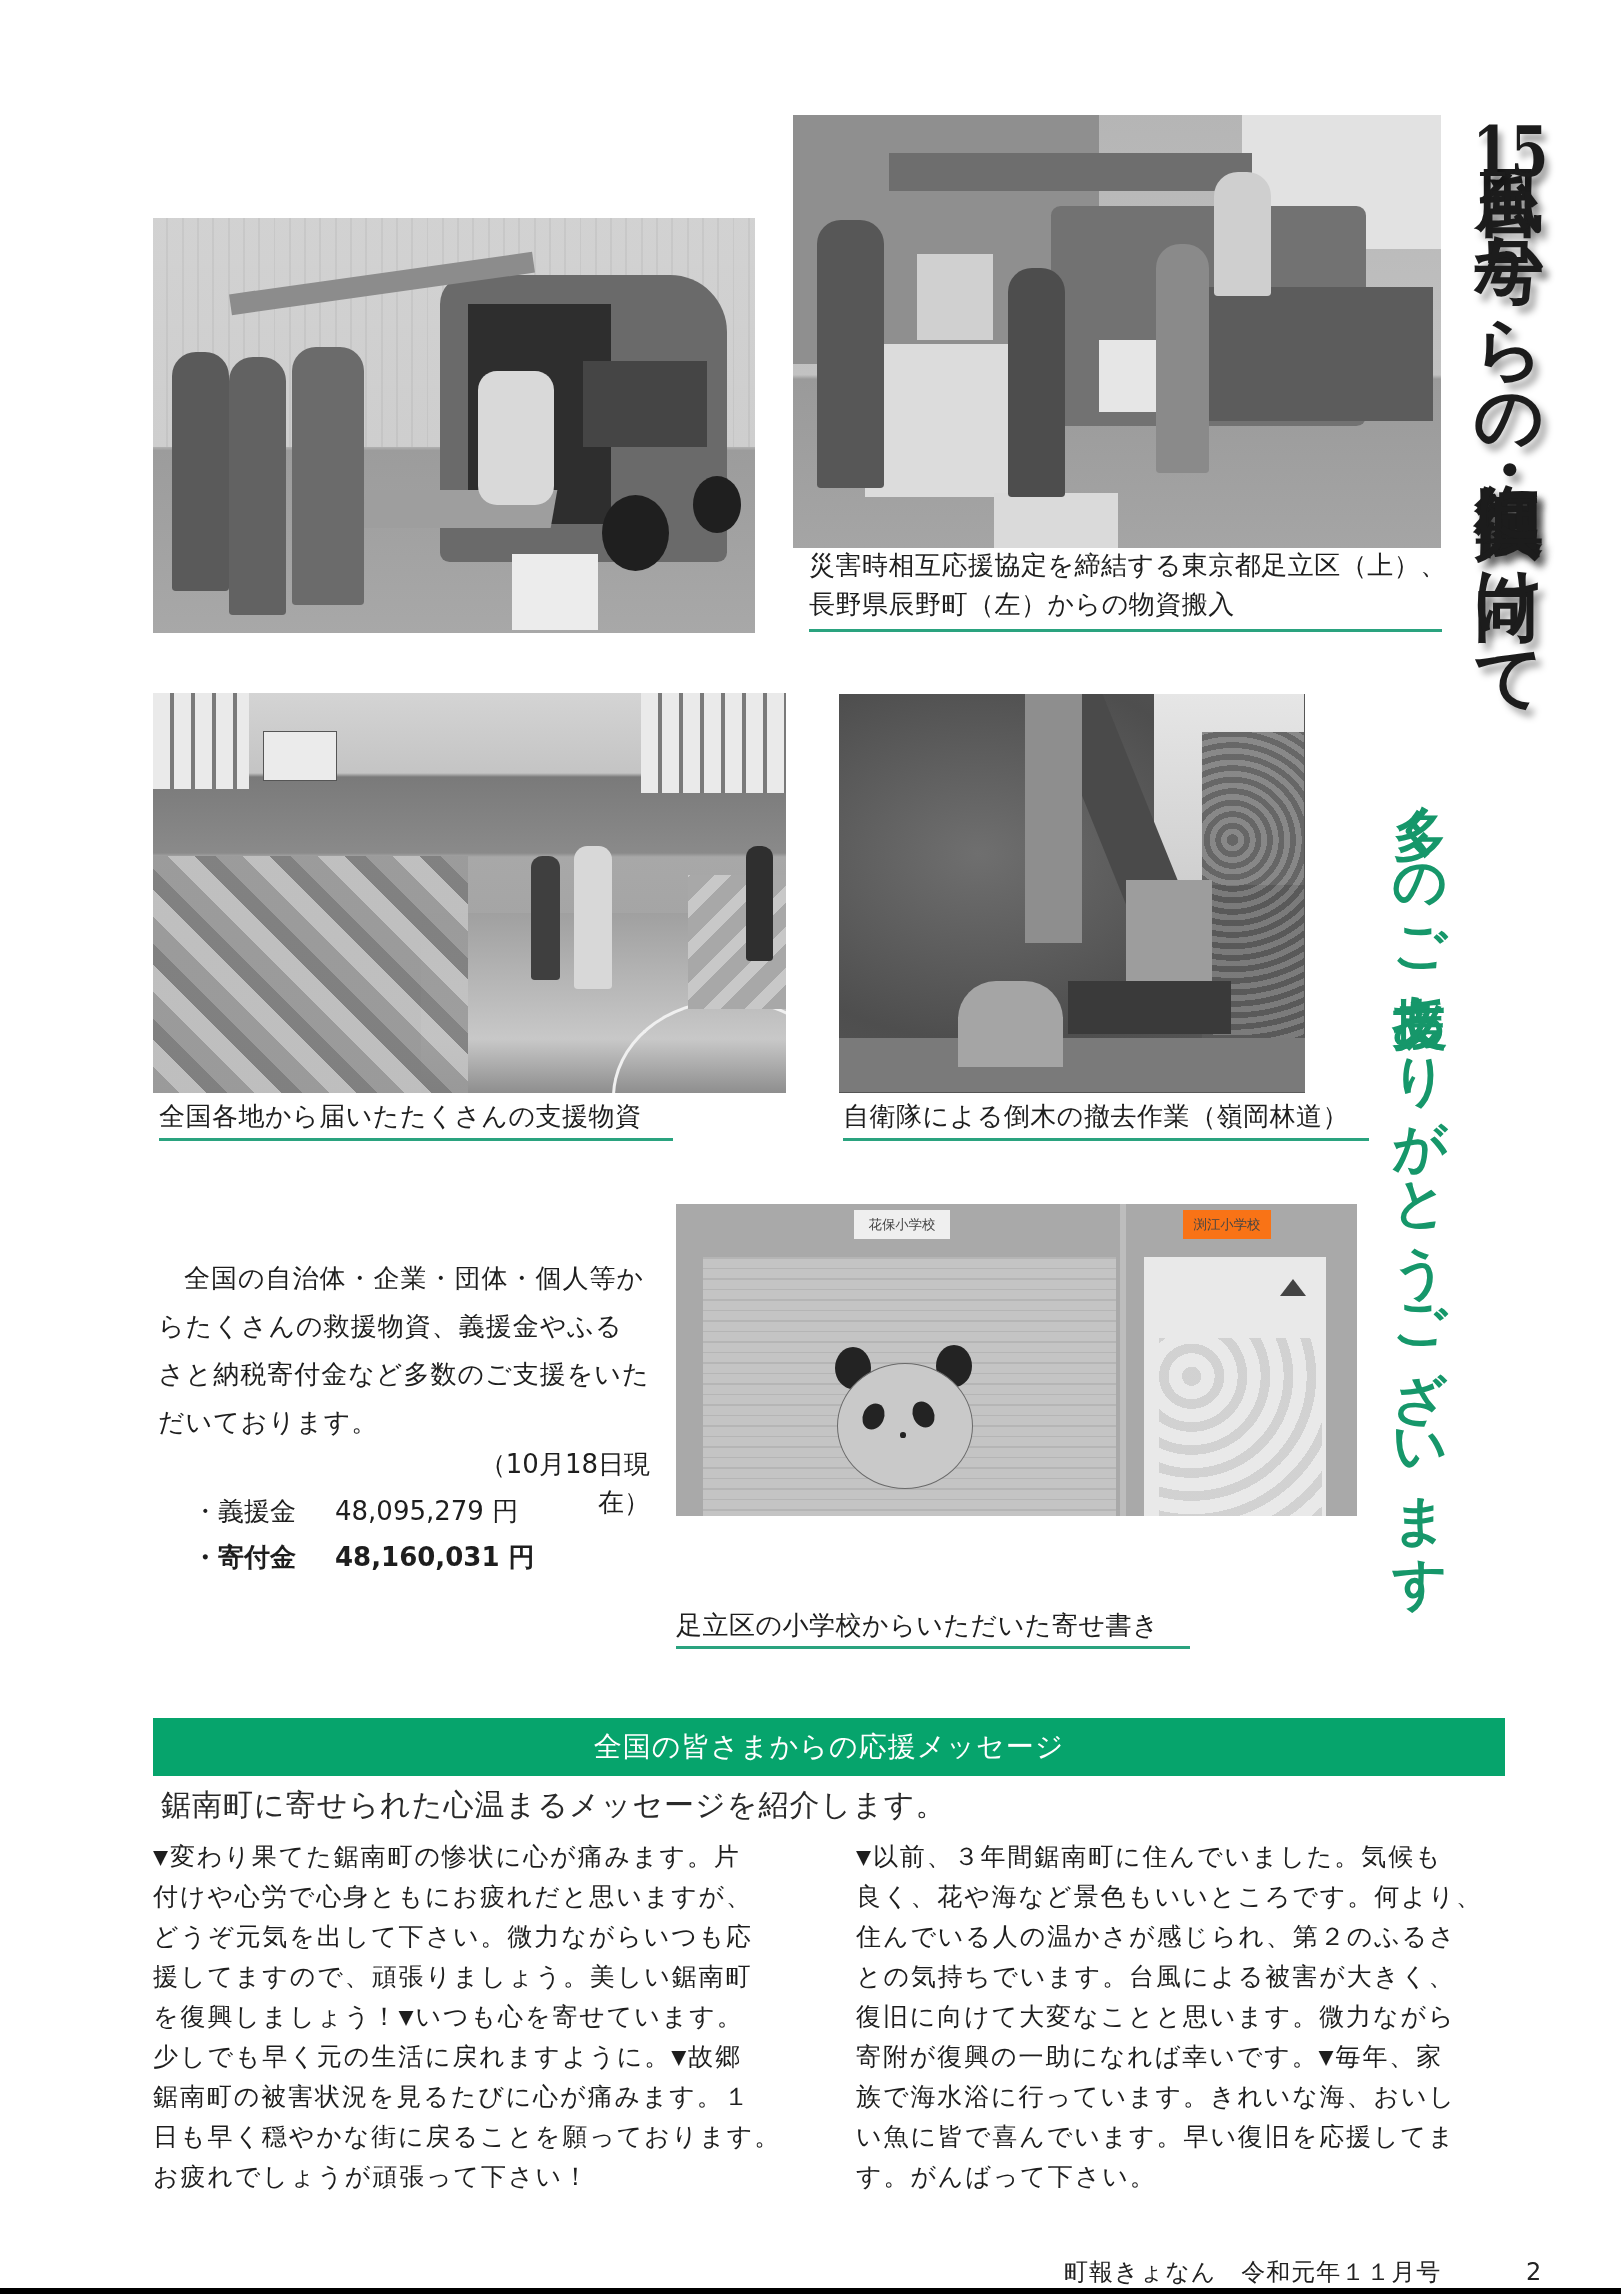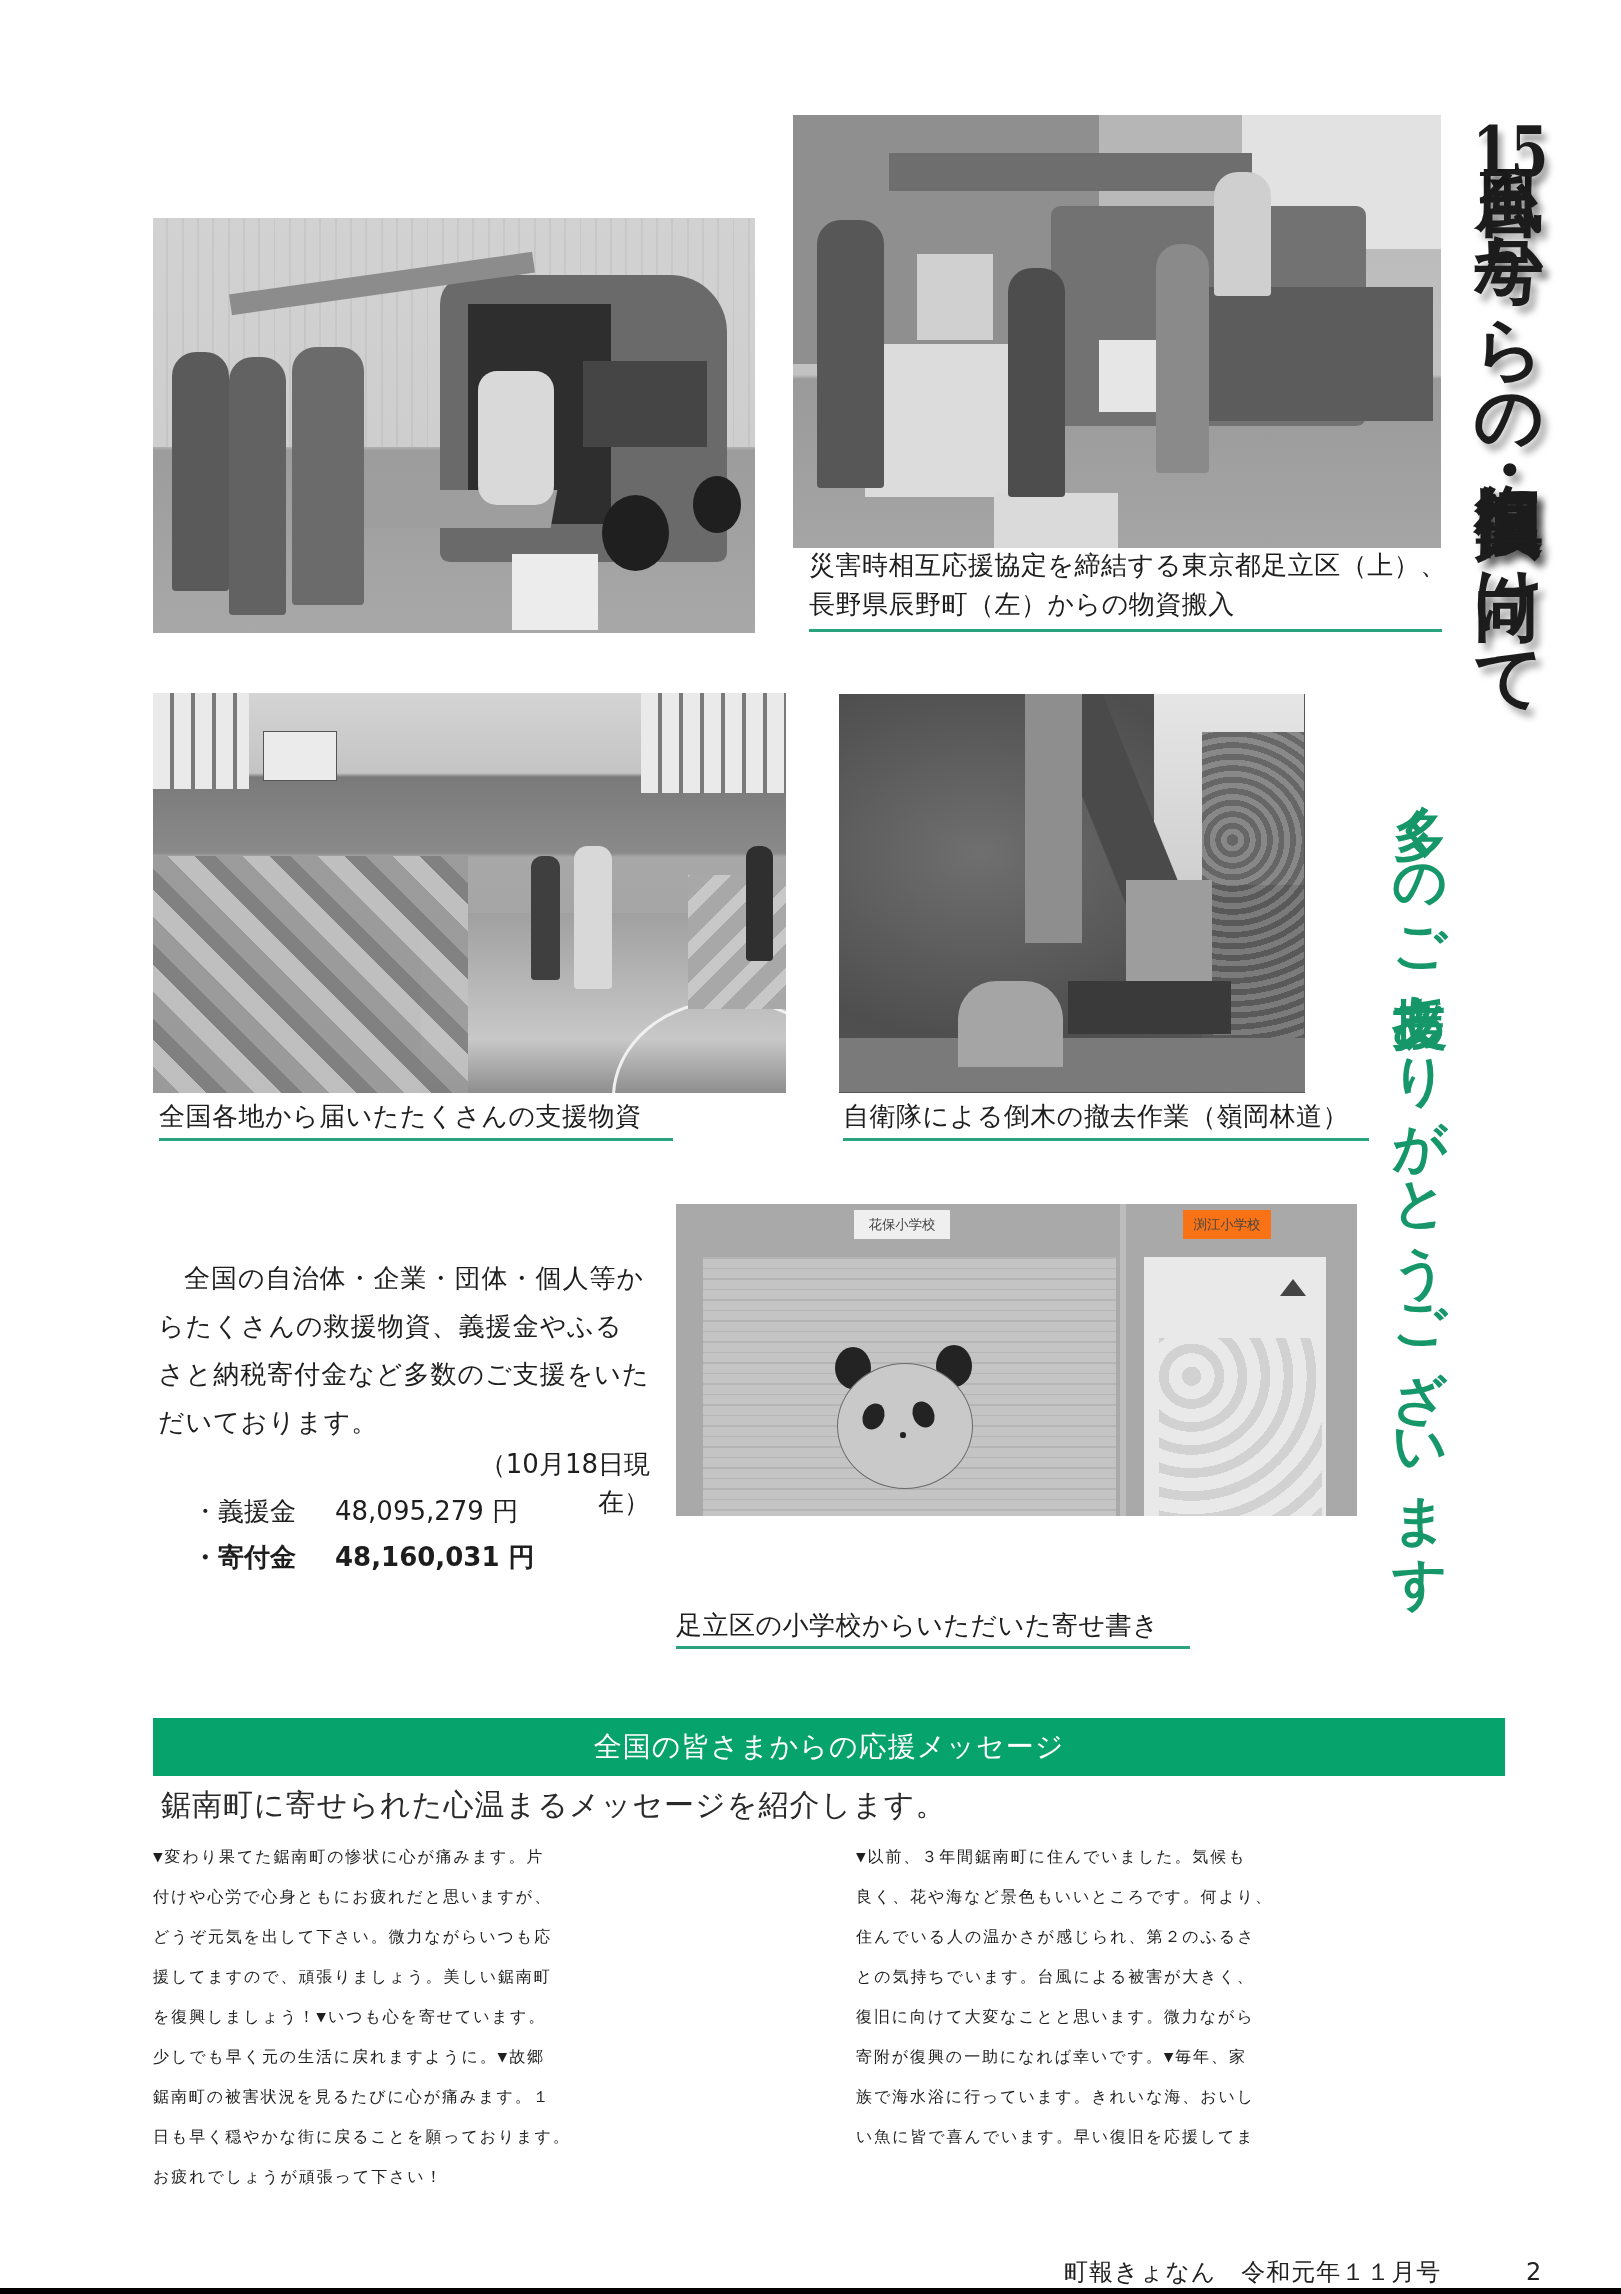--- a/index.html
+++ b/index.html
@@ -120,21 +120,21 @@
   #as-of { left: 435px; top: 1445px; width: 215px; text-align: right; font-size: 26px; line-height: 38px; }
   .amount-row { position: absolute; left: 186px; font-size: 26px; line-height: 38px; white-space: nowrap; }
   .amount-row .label { display: inline-block; width: 143px; margin-left: 6px; }
 
   
   #banner { left: 153px; top: 1718px; width: 1352px; height: 58px; background: #06a46c; }
   #banner-title { width: 100%; text-align: center; font-size: 28px; line-height: 58px; color: #ffffff; letter-spacing: 1px; }
   #intro { left: 161px; top: 1786px; font-size: 30px; line-height: 38px; color: #2a2a2a; letter-spacing: 1px; white-space: nowrap; }
   .msg-col {
     position: absolute; top: 1837px; font-family: "DejaVu Sans Mono", monospace;
-    font-size: 16px; line-height: 40px; color: #1e1e1e; letter-spacing: 1.9px;
+    font-size: 25px; line-height: 40px; color: #1e1e1e; letter-spacing: 1.9px;
   }
   .msg-col div { white-space: nowrap; }
   #msg-left { left: 153px; width: 688px; }
   #msg-right { left: 856px; width: 669px; }
 
   
   #footer-pub { left: 1064px; top: 2255px; font-size: 24px; line-height: 34px; color: #222; white-space: nowrap; letter-spacing: 1px; }
   #footer-page { left: 1526px; top: 2255px; font-size: 24px; line-height: 34px; color: #222; }
   #bottom-bar { left: 0; top: 2288px; width: 1621px; height: 5.7px; background: #000; }
 </style>
@@ -255,18 +255,19 @@
 
 <div class="msg-col" id="msg-right">
   <div>▼以前、３年間鋸南町に住んでいました。気候も</div>
   <div>良く、花や海など景色もいいところです。何より、</div>
   <div>住んでいる人の温かさが感じられ、第２のふるさ</div>
   <div>との気持ちでいます。台風による被害が大きく、</div>
   <div>復旧に向けて大変なことと思います。微力ながら</div>
   <div>寄附が復興の一助になれば幸いです。▼毎年、家</div>
   <div>族で海水浴に行っています。きれいな海、おいし</div>
   <div>い魚に皆で喜んでいます。早い復旧を応援してま</div>
+  <div>す。がんばって下さい。</div>
 </div>
 
 <div class="abs" id="footer-pub">町報きょなん　令和元年１１月号</div>
 <div class="abs" id="footer-page">2</div>
 <div class="abs" id="bottom-bar"></div>
 
 
 </body></html>

